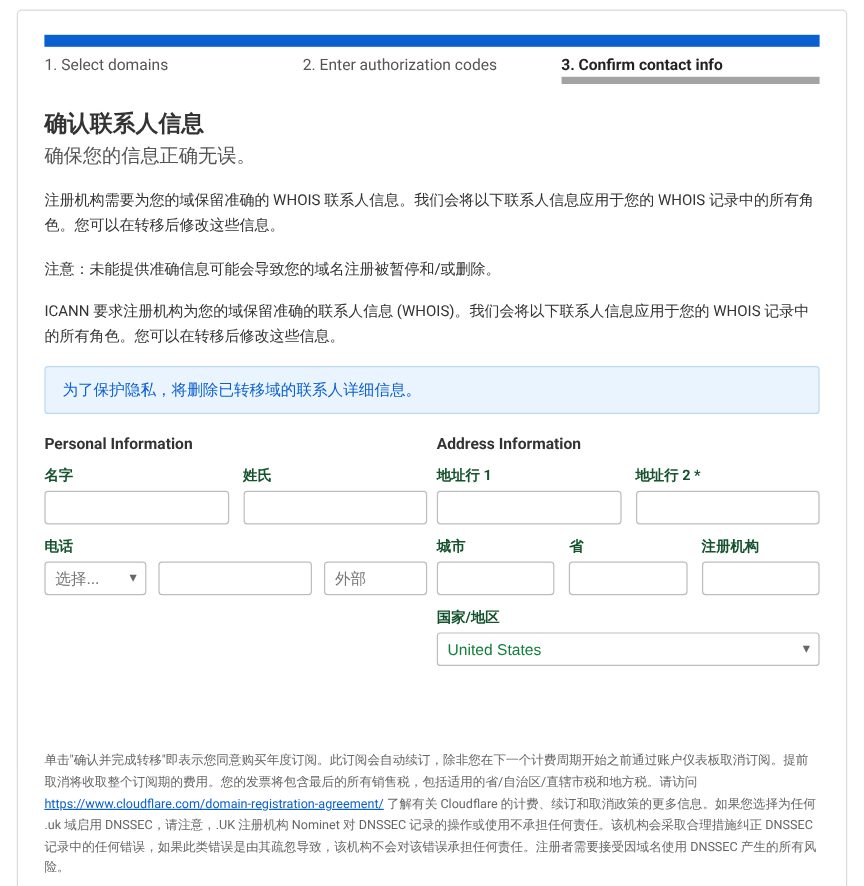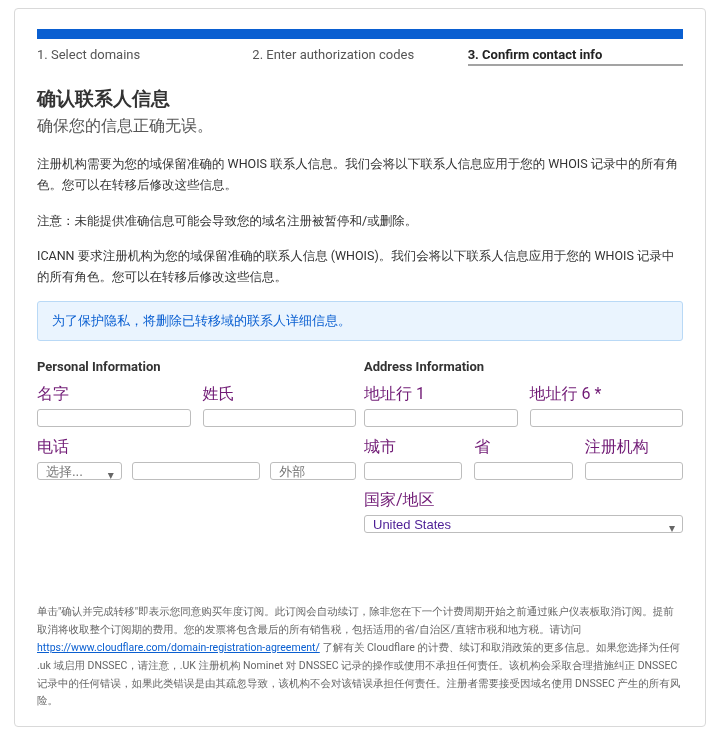--- a/index.html
+++ b/index.html
@@ -10,37 +10,37 @@
  .page { width: 720px; padding: 8px 14px 14px 14px; }
  .page-title { font-size: 22px; font-weight: 700; margin: 4px 0 12px 0; }
  .card {
    border: 1px solid #d9d9d9; border-radius: 4px; padding: 20px 22px 16px 22px;
  }
  .progress {
    width: 100%; height: 10px; background: #0a5fd1; margin-bottom: 8px;
  }
  .steps { display: flex; margin-bottom: 20px; }
  .step { flex: 1; font-size: 13px; color: #555; }
- .step.active { font-weight: 700; color: #222; border-bottom: 2px solid #a3a3a3; padding-bottom: 2px;}
+ .step.active { font-weight: 700; color: #222; border-bottom: 6px solid #a3a3a3; padding-bottom: 2px;}
  .h2 { font-size: 19px; font-weight: 700; margin: 6px 0 4px 0; }
  .sub { color: #555; margin-bottom: 16px; font-size: 16px; }
  .para { font-size: 12.5px; color: #333; line-height: 1.7; margin-bottom: 14px; }
  .info-box {
    background: #eaf4fe; border: 1px solid #b9d9f6; border-radius: 3px;
    padding: 10px 14px; color: #0a5fd1; font-size: 13px; margin: 6px 0 16px 0;
  }
  .cols { display: flex; gap: 8px; justify-content: space-between; }
  .col { flex: 1; }
  .section-title { font-weight: 700; font-size: 13px; margin: 2px 0 10px 0; }
  .row { display: flex; gap: 12px; margin-bottom: 10px; }
  .field { flex: 1; display: flex; flex-direction: column; }
- .lbl { font-size: 16px; font-weight: 400; margin-bottom: 4px; color: #701a75; }
+ .lbl { font-size: 12px; font-weight: 700; margin-bottom: 4px; color: #14532d; }
  .input, .select {
-   height: 18px; border: 1px solid #bdbdbd; border-radius: 3px;
-   background: #fff; padding: 0 8px; font-size: 13px; color: #4c1d95;
+   height: 28px; border: 1px solid #bdbdbd; border-radius: 3px;
+   background: #fff; padding: 0 8px; font-size: 13px; color: #15803d;
    width: 100%;
  }
  .select { appearance: none; background-image: none; position: relative; }
  .sel-wrap { position: relative; flex:1; }
  .sel-wrap::after {
    content: "▾"; position: absolute; right: 8px; top: 6px; color: #666; pointer-events:none; font-size:12px;
  }
  .phone-row { display:flex; gap:10px; }
  .phone-row .sel-wrap { flex:1; }
  .phone-row .ext { flex:1.3; }
@@ -100,21 +100,21 @@
      </div>
 
      <div class="col">
        <div class="section-title">Address Information</div>
        <div class="row">
          <div class="field">
            <div class="lbl">地址行 1</div>
            <input class="input" style="">
          </div>
          <div class="field">
-           <div class="lbl">地址行 6 *</div>
+           <div class="lbl">地址行 2 *</div>
            <input class="input" style="">
          </div>
        </div>
        <div class="row">
          <div class="field">
            <div class="lbl">城市</div>
            <input class="input" style="">
          </div>
          <div class="field">
            <div class="lbl">省</div>

